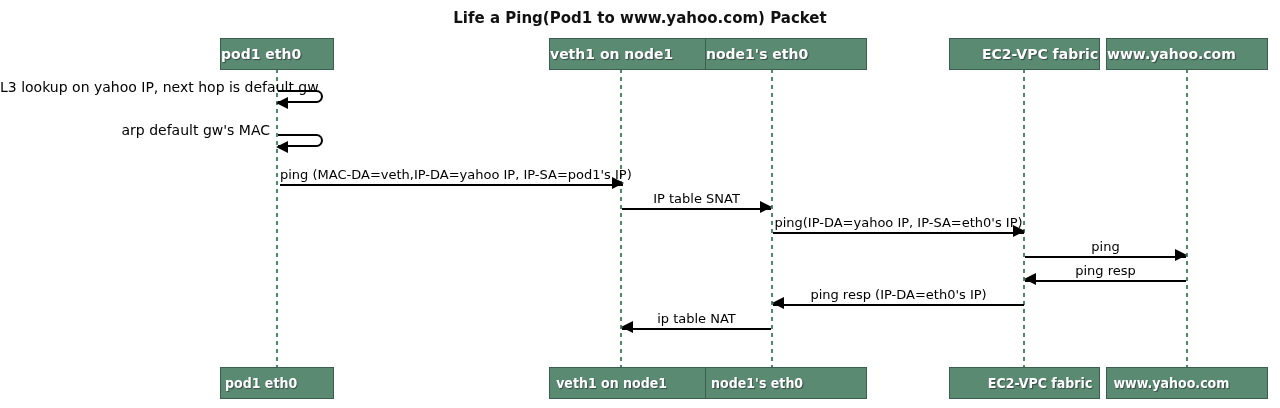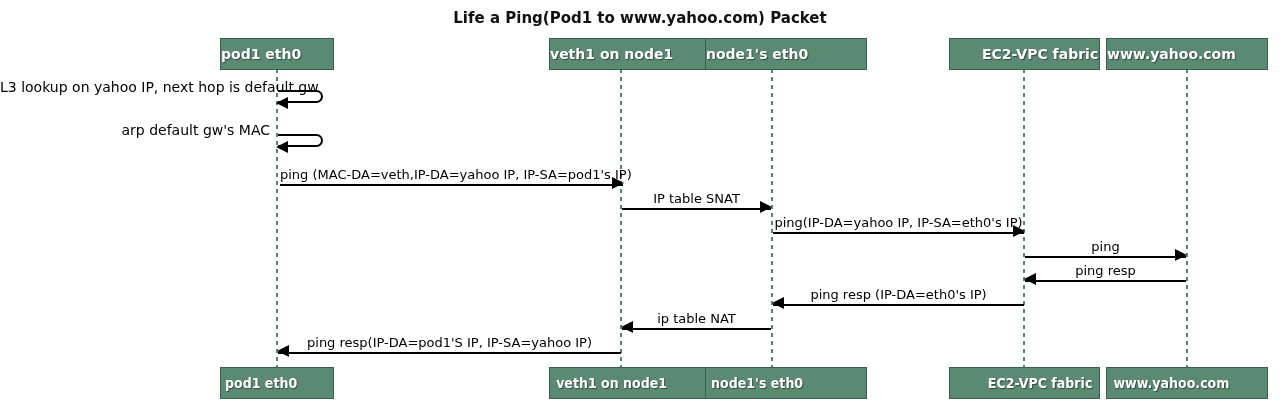--- a/index.html
+++ b/index.html
@@ -131,26 +131,20 @@
     <div class="line">
         <i class="arr l"></i>
       </div>
   </div>
   <div class="msg m6">
     <div class="lbl">ip table NAT</div>
     <div class="line">
         <i class="arr l"></i>
       </div>
   </div>
-  <div class="msg m7">
-    <div class="lbl">ping resp(IP-DA=pod1'S IP, IP-SA=yahoo IP)</div>
-    <div class="line">
-        <i class="arr l"></i>
-      </div>
-  </div>
 
   <div class="pbox bottom p0"><span>pod1 eth0</span></div>
   <div class="pbox bottom p1"><span>veth1 on node1</span></div>
   <div class="pbox bottom p2"><span>node1's eth0</span></div>
   <div class="pbox bottom p3"><span>EC2-VPC fabric</span></div>
   <div class="pbox bottom p4"><span>www.yahoo.com</span></div>
 
 </div>
 
 </body></html>

